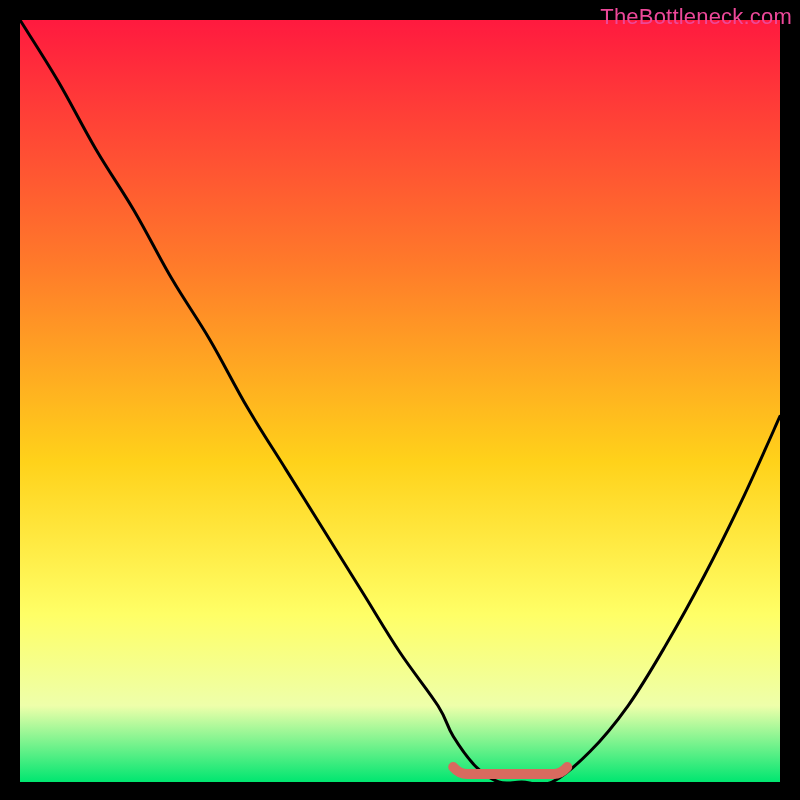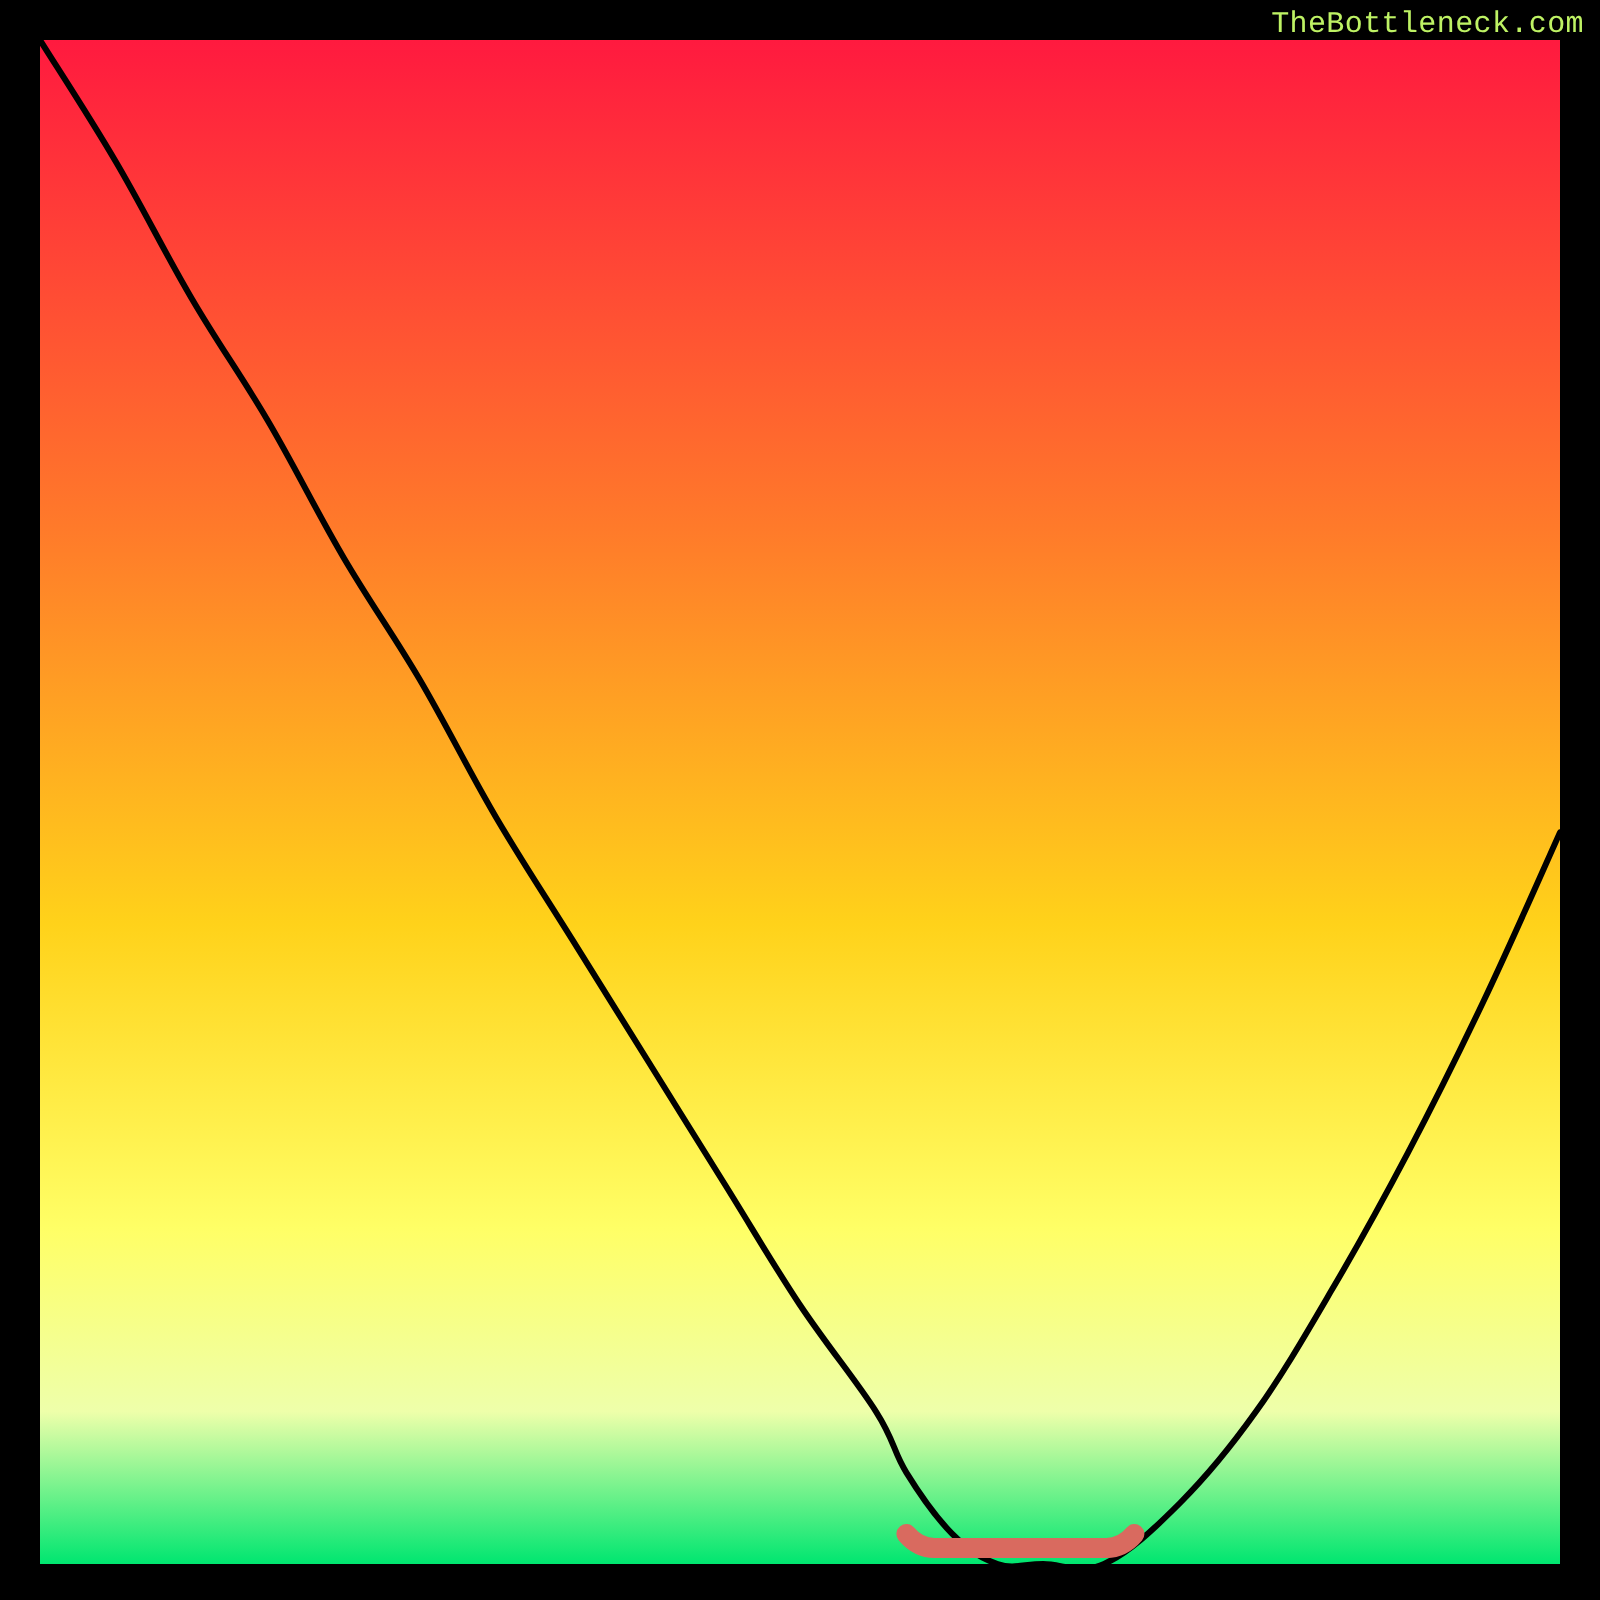--- a/index.html
+++ b/index.html
@@ -23,25 +23,24 @@
     position: absolute;
     left: 0;
     top: 0;
     width: 760px;
     height: 762px;
   }
   .watermark {
     position: absolute;
     top: 4px;
     right: 8px;
-    color: #bef264;
-    font-size: 15px;
+    color: #ec4899;
+    font-size: 22px;
     font-weight: 500;
     letter-spacing: 0.2px;
-    font-family: Liberation Mono, monospace;
   }
 </style>
 </head>
 <body>
 
 <div class="frame">
   <svg class="plot" viewBox="0 0 760 762" preserveAspectRatio="none">
     <defs>
       <linearGradient id="bg-grad" x1="0" y1="0" x2="0" y2="1">
         <stop id="g0" offset="0%" stop-color="#ff1a3f"></stop>

